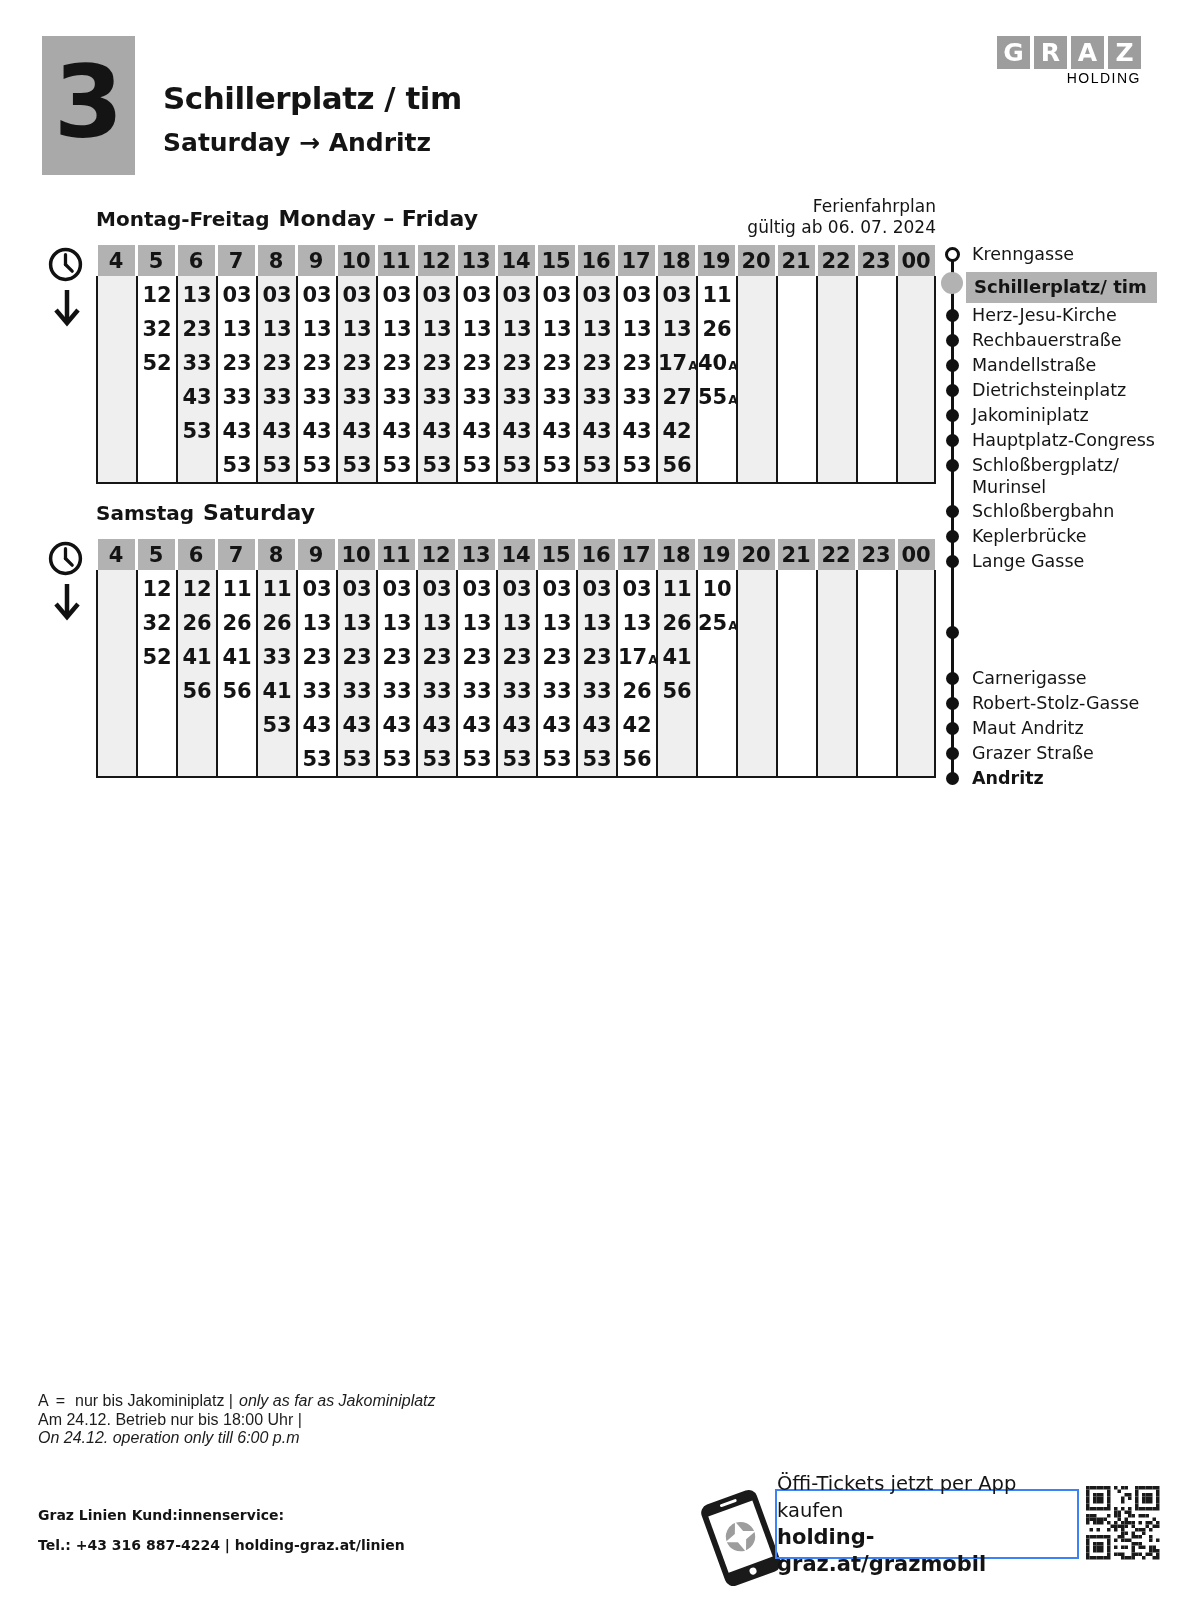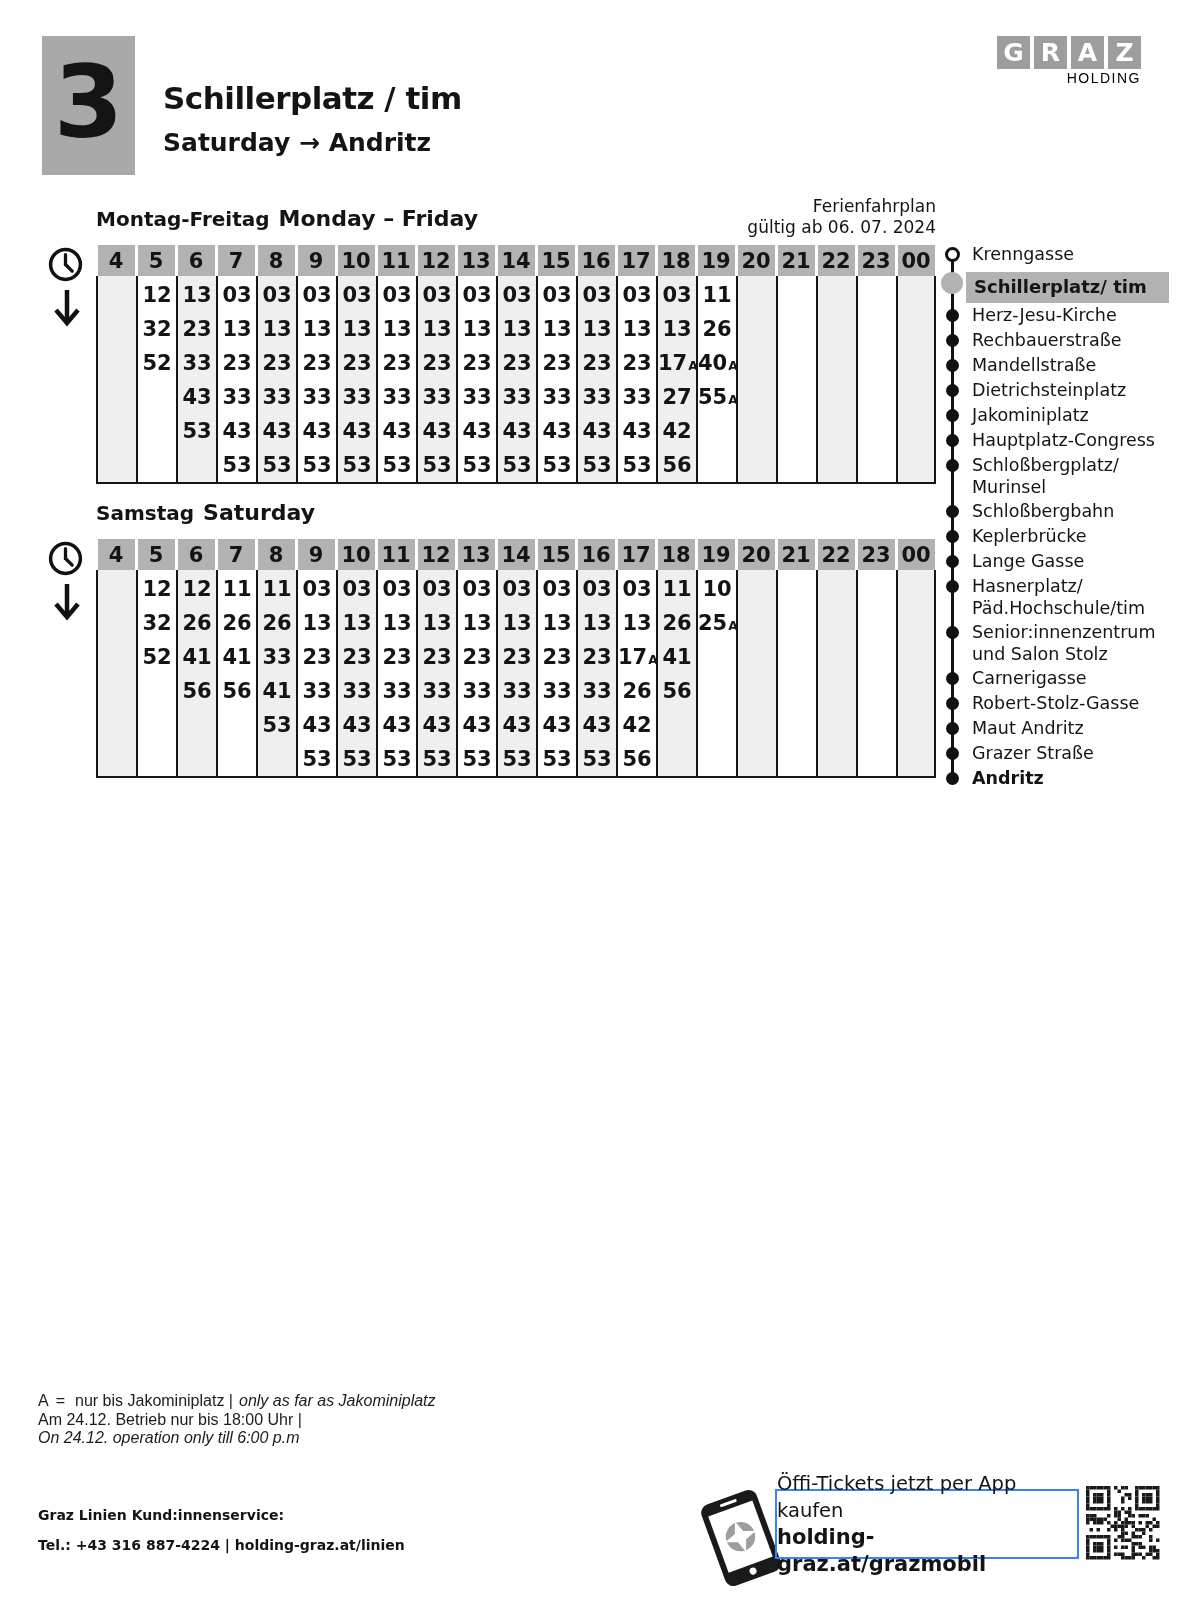--- a/index.html
+++ b/index.html
@@ -50,21 +50,21 @@
   #route-line{position:absolute;left:17.5px;width:3px;background:#111;}
   .stop{position:absolute;left:0;padding-left:39px;font-size:17.5px;line-height:22px;
         white-space:pre-line;width:225px;}
   .stop .dot{position:absolute;left:13px;top:50%;margin-top:-6.5px;width:13px;height:13px;
              border-radius:50%;background:#111;}
   .stop.two .dot{top:11px;margin-top:-6.5px;}
   .stop.origin .dot{width:9px;height:9px;background:#fff;border:3px solid #111;
                     left:11.5px;margin-top:-7.5px;}
   .stop.current .dot{width:22px;height:22px;background:#b2b2b2;left:8px;margin-top:-11px;}
   .stop.current .lbl{display:inline-block;background:#b2b2b2;font-weight:bold;font-size:18px;
-                     padding:4px 22px 5px 8px;margin-left:-6px;}
+                     padding:4px 10px 5px 8px;margin-left:-6px;}
   .stop.terminus{font-weight:bold;}
 
   
   #footnotes{left:38px;top:1392px;font-size:16px;line-height:18.5px;
              font-family:"Liberation Sans",sans-serif;color:#1c1c1c;}
   #footnotes em{font-style:italic;}
   #footnotes .eq{margin:0 10px 0 7px;}
   #footnotes .de{margin-right:6px;}
 
   
@@ -510,24 +510,21 @@
     <div class="stop" style="top: 329px; height: 22px;"><span class="dot"></span><span class="lbl">Rechbauerstraße</span></div>
     <div class="stop" style="top: 354px; height: 22px;"><span class="dot"></span><span class="lbl">Mandellstraße</span></div>
     <div class="stop" style="top: 379px; height: 22px;"><span class="dot"></span><span class="lbl">Dietrichsteinplatz</span></div>
     <div class="stop" style="top: 404px; height: 22px;"><span class="dot"></span><span class="lbl">Jakominiplatz</span></div>
     <div class="stop" style="top: 429px; height: 22px;"><span class="dot"></span><span class="lbl">Hauptplatz-Congress</span></div>
     <div class="stop two" style="top: 454px; height: 44px;"><span class="dot"></span><span class="lbl">Schloßbergplatz/
 Murinsel</span></div>
     <div class="stop" style="top: 500px; height: 22px;"><span class="dot"></span><span class="lbl">Schloßbergbahn</span></div>
     <div class="stop" style="top: 525px; height: 22px;"><span class="dot"></span><span class="lbl">Keplerbrücke</span></div>
     <div class="stop" style="top: 550px; height: 22px;"><span class="dot"></span><span class="lbl">Lange Gasse</span></div>
-    <div class="stop two" style="top: 575px; height: 44px;"><span class="dot"></span><span class="lbl">Hasnerplatz/
-Päd.Hochschule/tim</span></div>
-    <div class="stop two" style="top: 621px; height: 44px;"><span class="dot"></span><span class="lbl">Senior:innenzentrum
-und Salon Stolz</span></div>
+    <div class="stop two" style="top: 621px; height: 44px;"><span class="dot"></span></div>
     <div class="stop" style="top: 667px; height: 22px;"><span class="dot"></span><span class="lbl">Carnerigasse</span></div>
     <div class="stop" style="top: 692px; height: 22px;"><span class="dot"></span><span class="lbl">Robert-Stolz-Gasse</span></div>
     <div class="stop" style="top: 717px; height: 22px;"><span class="dot"></span><span class="lbl">Maut Andritz</span></div>
     <div class="stop" style="top: 742px; height: 22px;"><span class="dot"></span><span class="lbl">Grazer Straße</span></div>
     <div class="stop terminus" style="top: 767px; height: 22px;"><span class="dot"></span><span class="lbl">Andritz</span></div>
   </div>
 
 <div class="abs" id="footnotes">
   <div>
     <span>A</span><span class="eq">=</span><span class="de">nur bis Jakominiplatz |</span><em>only as far as Jakominiplatz</em>

